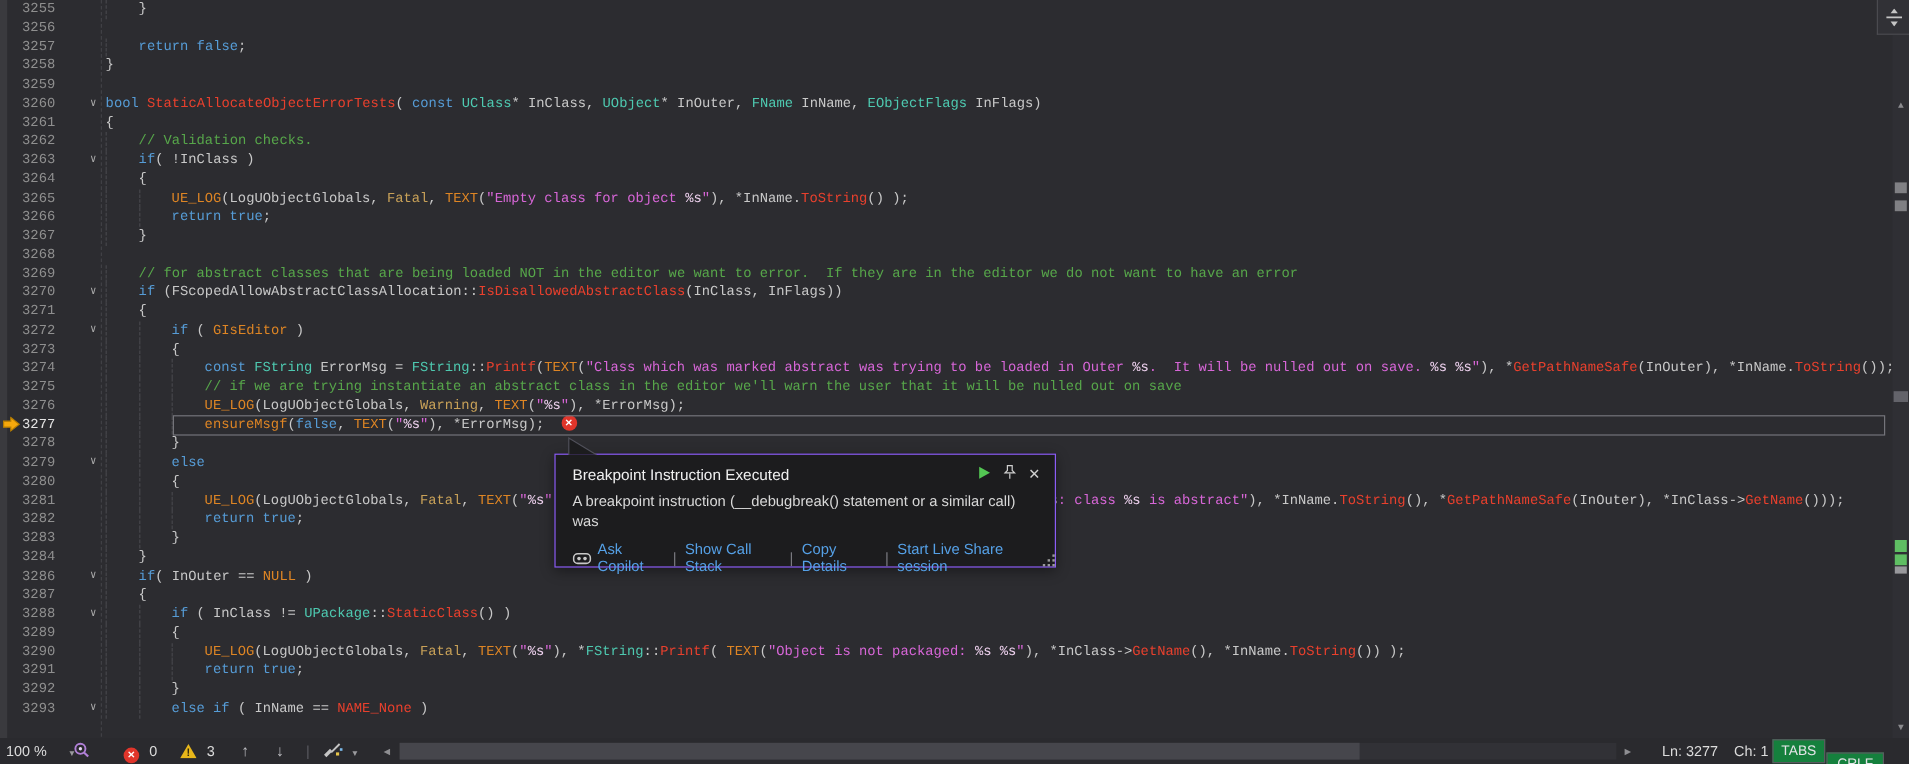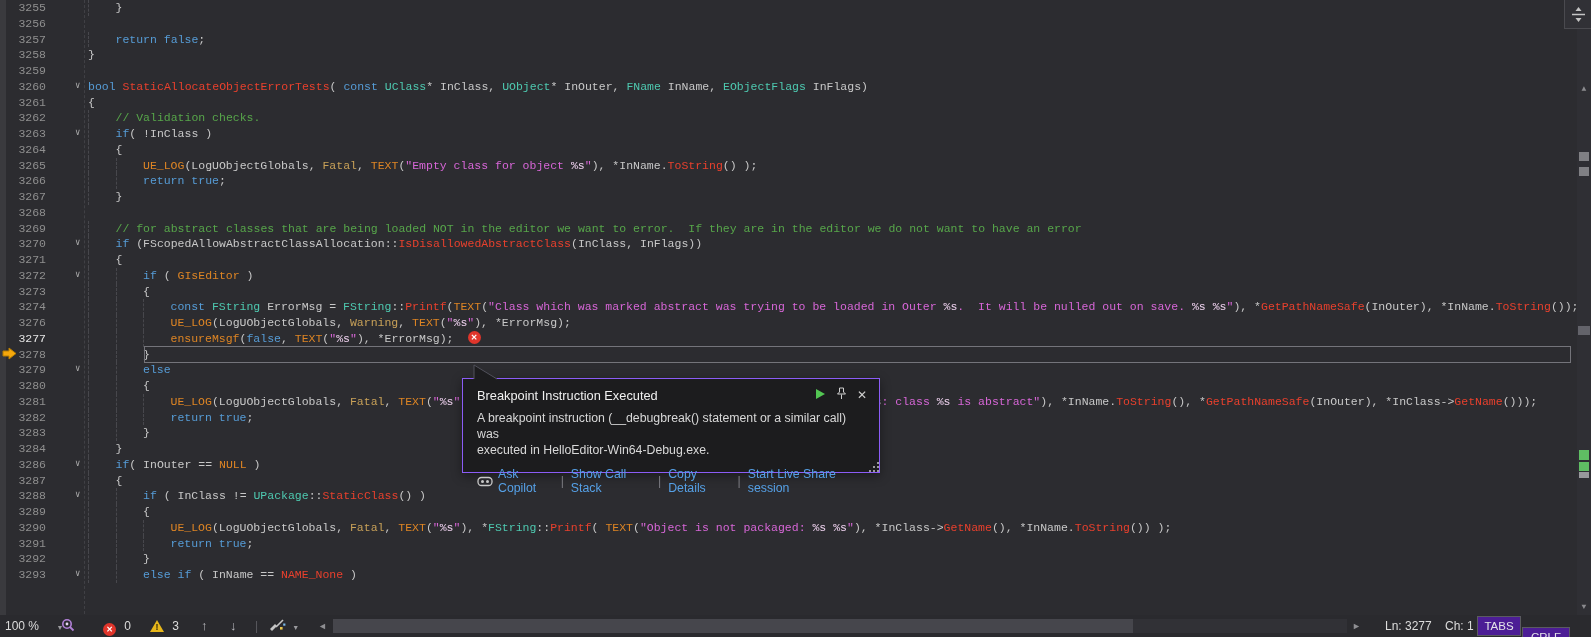--- a/index.html
+++ b/index.html
@@ -60,21 +60,21 @@
              color:#fff;font-size:8px;font-weight:bold;text-align:center;line-height:13px;
              vertical-align:-2px;}
   .tri-warn{display:inline-block;width:14px;height:12px;background:#E8B71A;
             clip-path:polygon(50% 0,100% 100%,0 100%);position:relative;vertical-align:-2px;}
   .tri-warn i{position:absolute;left:0;right:0;bottom:-1px;text-align:center;font-style:normal;
               font-size:9px;font-weight:bold;color:#33290a;line-height:12px;}
   .nav-arrow{color:#BBBBBF;font-size:13px;}
   #hscroll-track{position:absolute;left:333px;top:4px;width:1014px;height:14px;background:#313136;}
   #hscroll-thumb{position:absolute;left:0;top:0;width:800px;height:14px;background:#46464C;}
   .hs-arrow{color:#8E8E92;font-size:9px;}
-  .sb-box{position:absolute;top:1px;height:18px;line-height:18px;background:#4c1d95;
+  .sb-box{position:absolute;top:1px;height:18px;line-height:18px;background:#15803d;
           border:1px solid #5A5A60;text-align:center;font-size:11.5px;color:#E4E4E8;}
 </style>
 </head>
 <body>
 
 <div id="screen">
 
   <div id="bp-margin"></div>
   <div id="dashline"></div>
 
@@ -92,20 +92,21 @@
       <div class="row"><div class="lnum">3265</div><div class="foldcol"></div><div class="codeln"><span class="ind"></span><span class="ind"></span><span class="tk-m">UE_LOG</span><span class="tk-p">(LogUObjectGlobals, </span><span class="tk-e">Fatal</span><span class="tk-p">, </span><span class="tk-m">TEXT</span><span class="tk-p">(</span><span class="tk-s">"Empty class for object </span><span class="tk-fs">%s</span><span class="tk-s">"</span><span class="tk-p">), *InName.</span><span class="tk-f">ToString</span><span class="tk-p">() );</span></div></div>
       <div class="row"><div class="lnum">3266</div><div class="foldcol"></div><div class="codeln"><span class="ind"></span><span class="ind"></span><span class="tk-k">return</span><span class="tk-p"> </span><span class="tk-k">true</span><span class="tk-p">;</span></div></div>
       <div class="row"><div class="lnum">3267</div><div class="foldcol"></div><div class="codeln"><span class="ind"></span><span class="tk-p">}</span></div></div>
       <div class="row"><div class="lnum">3268</div><div class="foldcol"></div><div class="codeln"></div></div>
       <div class="row"><div class="lnum">3269</div><div class="foldcol"></div><div class="codeln"><span class="ind"></span><span class="tk-c">// for abstract classes that are being loaded NOT in the editor we want to error.  If they are in the editor we do not want to have an error</span></div></div>
       <div class="row"><div class="lnum">3270</div><div class="foldcol"><span class="fold-glyph">∨</span></div><div class="codeln"><span class="ind"></span><span class="tk-k">if</span><span class="tk-p"> (FScopedAllowAbstractClassAllocation::</span><span class="tk-f">IsDisallowedAbstractClass</span><span class="tk-p">(InClass, InFlags))</span></div></div>
       <div class="row"><div class="lnum">3271</div><div class="foldcol"></div><div class="codeln"><span class="ind"></span><span class="tk-p">{</span></div></div>
       <div class="row"><div class="lnum">3272</div><div class="foldcol"><span class="fold-glyph">∨</span></div><div class="codeln"><span class="ind"></span><span class="ind"></span><span class="tk-k">if</span><span class="tk-p"> ( </span><span class="tk-m">GIsEditor</span><span class="tk-p"> )</span></div></div>
       <div class="row"><div class="lnum">3273</div><div class="foldcol"></div><div class="codeln"><span class="ind"></span><span class="ind"></span><span class="tk-p">{</span></div></div>
       <div class="row"><div class="lnum">3274</div><div class="foldcol"></div><div class="codeln"><span class="ind"></span><span class="ind"></span><span class="ind"></span><span class="tk-k">const</span><span class="tk-p"> </span><span class="tk-t">FString</span><span class="tk-p"> ErrorMsg = </span><span class="tk-t">FString</span><span class="tk-p">::</span><span class="tk-f">Printf</span><span class="tk-p">(</span><span class="tk-m">TEXT</span><span class="tk-p">(</span><span class="tk-s">"Class which was marked abstract was trying to be loaded in Outer </span><span class="tk-fs">%s</span><span class="tk-s">.  It will be nulled out on save. </span><span class="tk-fs">%s</span><span class="tk-s"> </span><span class="tk-fs">%s</span><span class="tk-s">"</span><span class="tk-p">), *</span><span class="tk-f">GetPathNameSafe</span><span class="tk-p">(InOuter), *InName.</span><span class="tk-f">ToString</span><span class="tk-p">());</span></div></div>
+      <div class="row"><div class="lnum">3275</div><div class="foldcol"></div><div class="codeln"><span class="ind"></span><span class="ind"></span><span class="ind"></span><span class="tk-c">// if we are trying instantiate an abstract class in the editor we'll warn the user that it will be nulled out on save</span></div></div>
       <div class="row"><div class="lnum">3276</div><div class="foldcol"></div><div class="codeln"><span class="ind"></span><span class="ind"></span><span class="ind"></span><span class="tk-m">UE_LOG</span><span class="tk-p">(LogUObjectGlobals, </span><span class="tk-e">Warning</span><span class="tk-p">, </span><span class="tk-m">TEXT</span><span class="tk-p">(</span><span class="tk-s">"</span><span class="tk-fs">%s</span><span class="tk-s">"</span><span class="tk-p">), *ErrorMsg);</span></div></div>
       <div class="row cur"><div class="lnum">3277</div><div class="foldcol"></div><div class="codeln"><span class="ind"></span><span class="ind"></span><span class="ind"></span><span class="tk-m">ensureMsgf</span><span class="tk-p">(</span><span class="tk-k">false</span><span class="tk-p">, </span><span class="tk-m">TEXT</span><span class="tk-p">(</span><span class="tk-s">"</span><span class="tk-fs">%s</span><span class="tk-s">"</span><span class="tk-p">), *ErrorMsg);</span><span class="errdot">✕</span></div></div>
       <div class="row"><div class="lnum">3278</div><div class="foldcol"></div><div class="codeln"><span class="ind"></span><span class="ind"></span><span class="tk-p">}</span></div></div>
       <div class="row"><div class="lnum">3279</div><div class="foldcol"><span class="fold-glyph">∨</span></div><div class="codeln"><span class="ind"></span><span class="ind"></span><span class="tk-k">else</span></div></div>
       <div class="row"><div class="lnum">3280</div><div class="foldcol"></div><div class="codeln"><span class="ind"></span><span class="ind"></span><span class="tk-p">{</span></div></div>
       <div class="row"><div class="lnum">3281</div><div class="foldcol"></div><div class="codeln"><span class="ind"></span><span class="ind"></span><span class="ind"></span><span class="tk-m">UE_LOG</span><span class="tk-p">(LogUObjectGlobals, </span><span class="tk-e">Fatal</span><span class="tk-p">, </span><span class="tk-m">TEXT</span><span class="tk-p">(</span><span class="tk-s">"</span><span class="tk-fs">%s</span><span class="tk-s">"</span><span class="tk-p">), *</span><span class="tk-t">FString</span><span class="tk-p">::</span><span class="tk-f">Printf</span><span class="tk-p">( </span><span class="tk-m">TEXT</span><span class="tk-p">(</span><span class="tk-s">"Can't create object </span><span class="tk-fs">%s</span><span class="tk-s"> in outer </span><span class="tk-fs">%s</span><span class="tk-s">: class </span><span class="tk-fs">%s</span><span class="tk-s"> is abstract"</span><span class="tk-p">), *InName.</span><span class="tk-f">ToString</span><span class="tk-p">(), *</span><span class="tk-f">GetPathNameSafe</span><span class="tk-p">(InOuter), *InClass-&gt;</span><span class="tk-f">GetName</span><span class="tk-p">()));</span></div></div>
       <div class="row"><div class="lnum">3282</div><div class="foldcol"></div><div class="codeln"><span class="ind"></span><span class="ind"></span><span class="ind"></span><span class="tk-k">return</span><span class="tk-p"> </span><span class="tk-k">true</span><span class="tk-p">;</span></div></div>
       <div class="row"><div class="lnum">3283</div><div class="foldcol"></div><div class="codeln"><span class="ind"></span><span class="ind"></span><span class="tk-p">}</span></div></div>
       <div class="row"><div class="lnum">3284</div><div class="foldcol"></div><div class="codeln"><span class="ind"></span><span class="tk-p">}</span></div></div>
       <div class="row"><div class="lnum">3286</div><div class="foldcol"><span class="fold-glyph">∨</span></div><div class="codeln"><span class="ind"></span><span class="tk-k">if</span><span class="tk-p">( InOuter == </span><span class="tk-m">NULL</span><span class="tk-p"> )</span></div></div>
@@ -138,21 +139,20 @@
       <span class="p-ico">
         <svg width="11" height="13">
             <path d="M3.5 1 h4 v4 l2 2 H1.5 l2-2 z" fill="none" stroke="#CFCFCF"></path>
             <line x1="5.5" y1="7.5" x2="5.5" y2="12" stroke="#CFCFCF"></line>
           </svg>
       </span>
       <span class="p-ico p-close">✕</span>
     </div>
     <div class="p-body">
       <span>A breakpoint instruction (__debugbreak() statement or a similar call) was</span>
-      <span>executed in HelloEditor-Win64-Debug.exe.</span>
     </div>
     <div class="p-links" id="popup-links">
       <span style="margin-right:5px;display:inline-flex;">
         <svg width="16" height="13">
             <rect x="1" y="2.5" width="14" height="8" rx="3.5" fill="none" stroke="#C8C8C8" stroke-width="1.3"></rect>
             <circle cx="5.5" cy="6.5" r="1.5" fill="#C8C8C8"></circle>
             <circle cx="10.5" cy="6.5" r="1.5" fill="#C8C8C8"></circle>
           </svg>
       </span>
     <a href="#">Ask Copilot</a>

